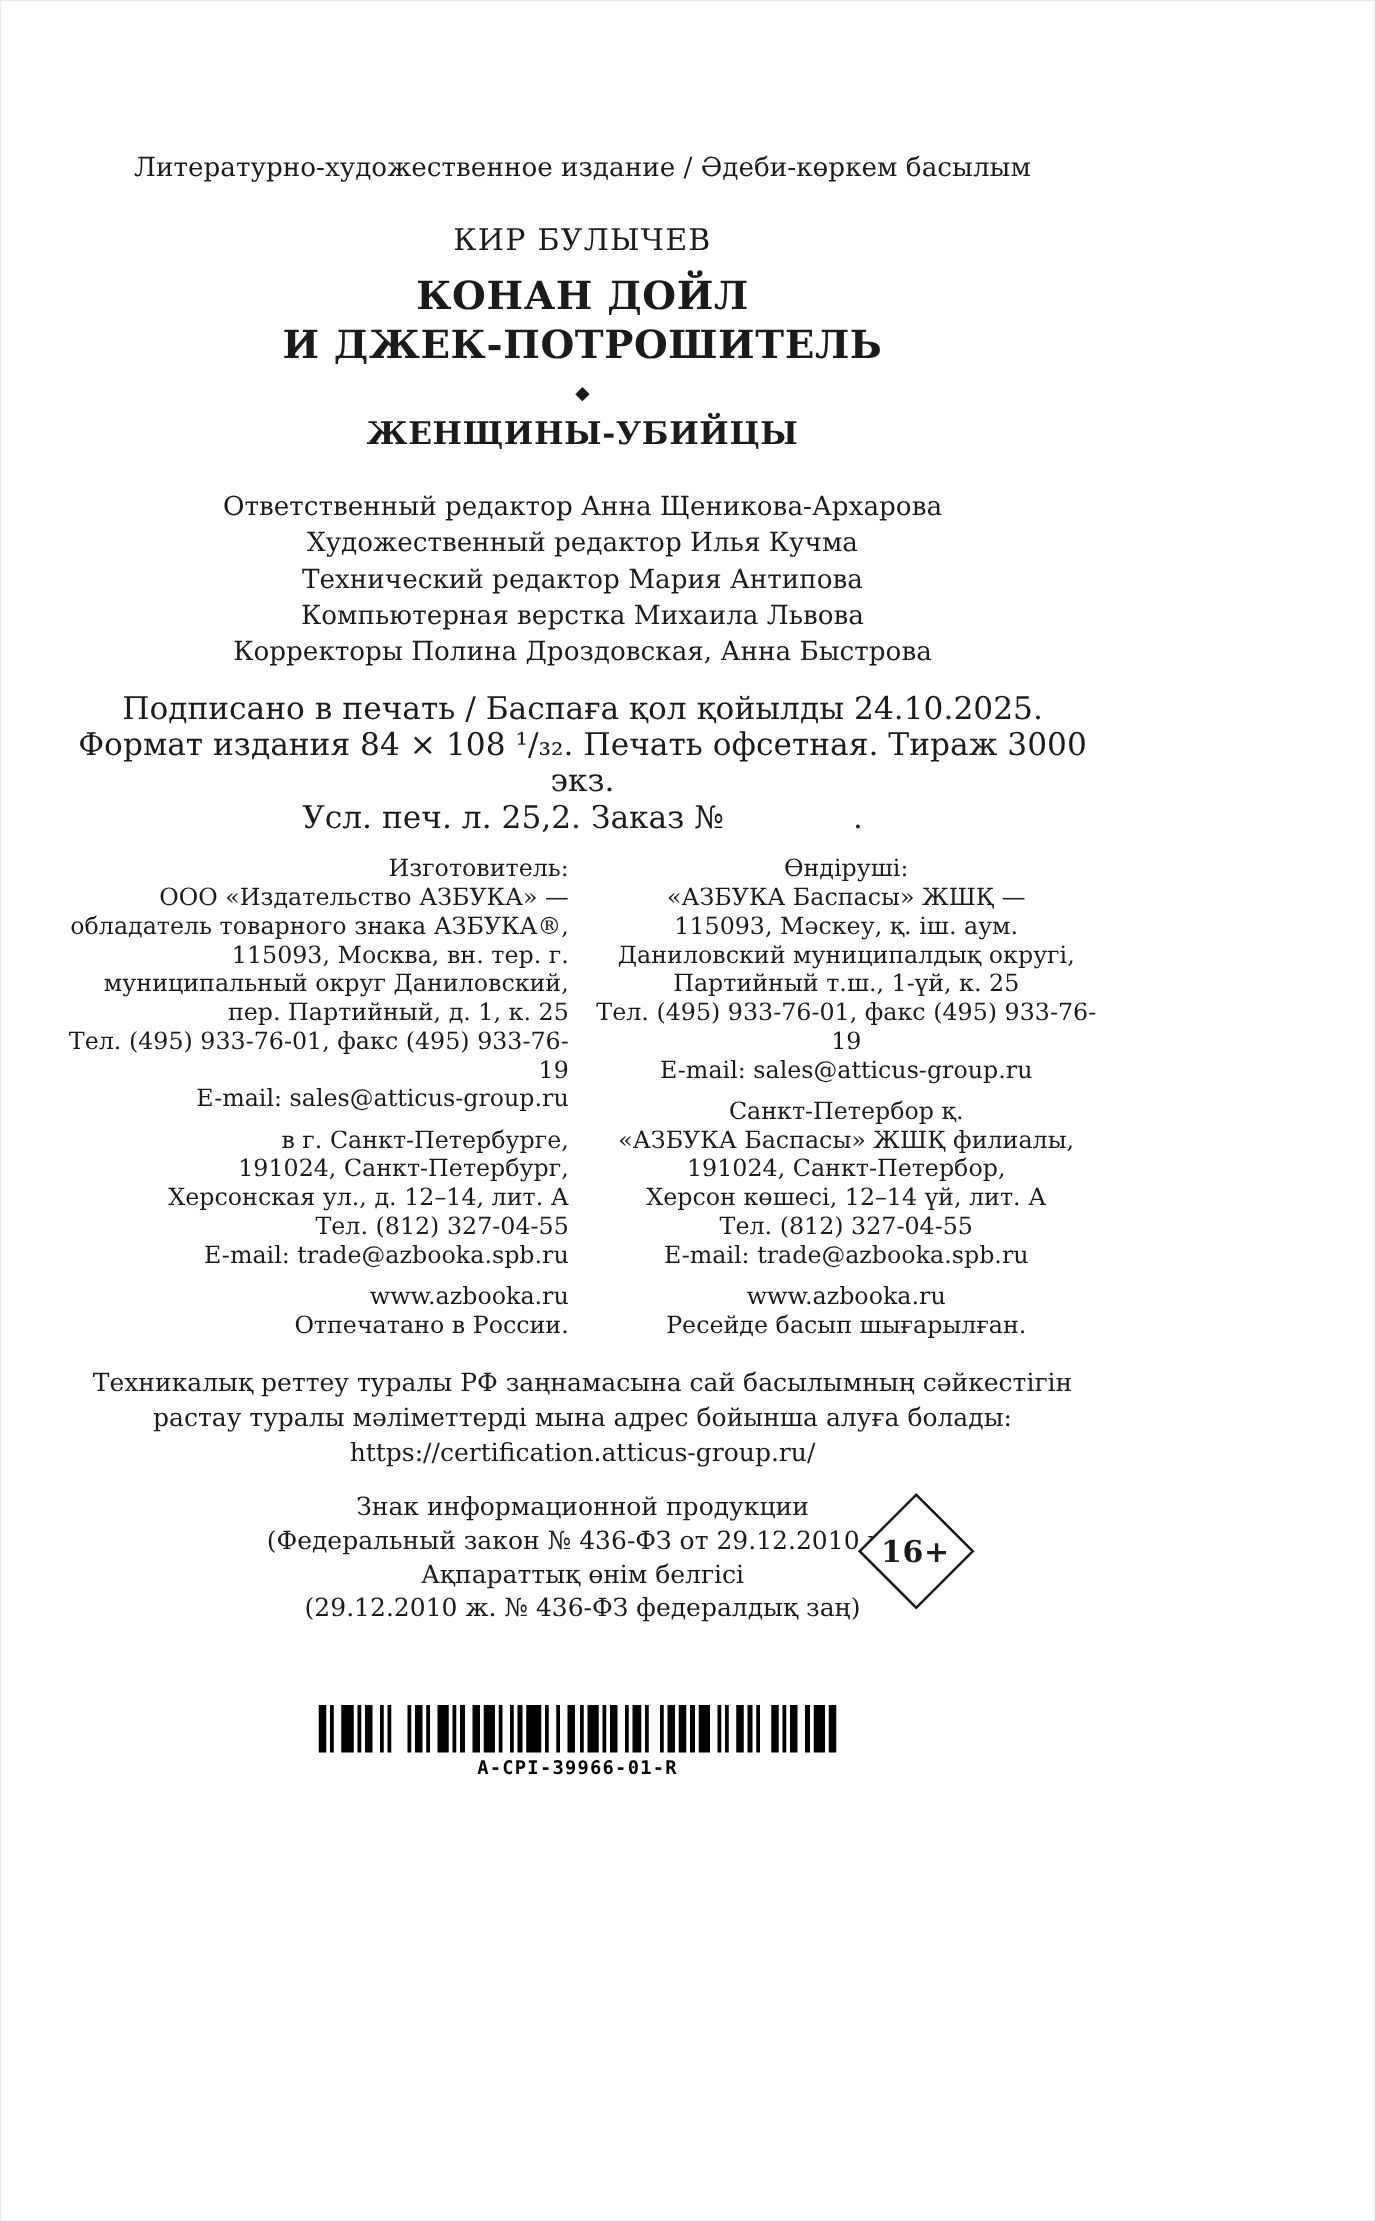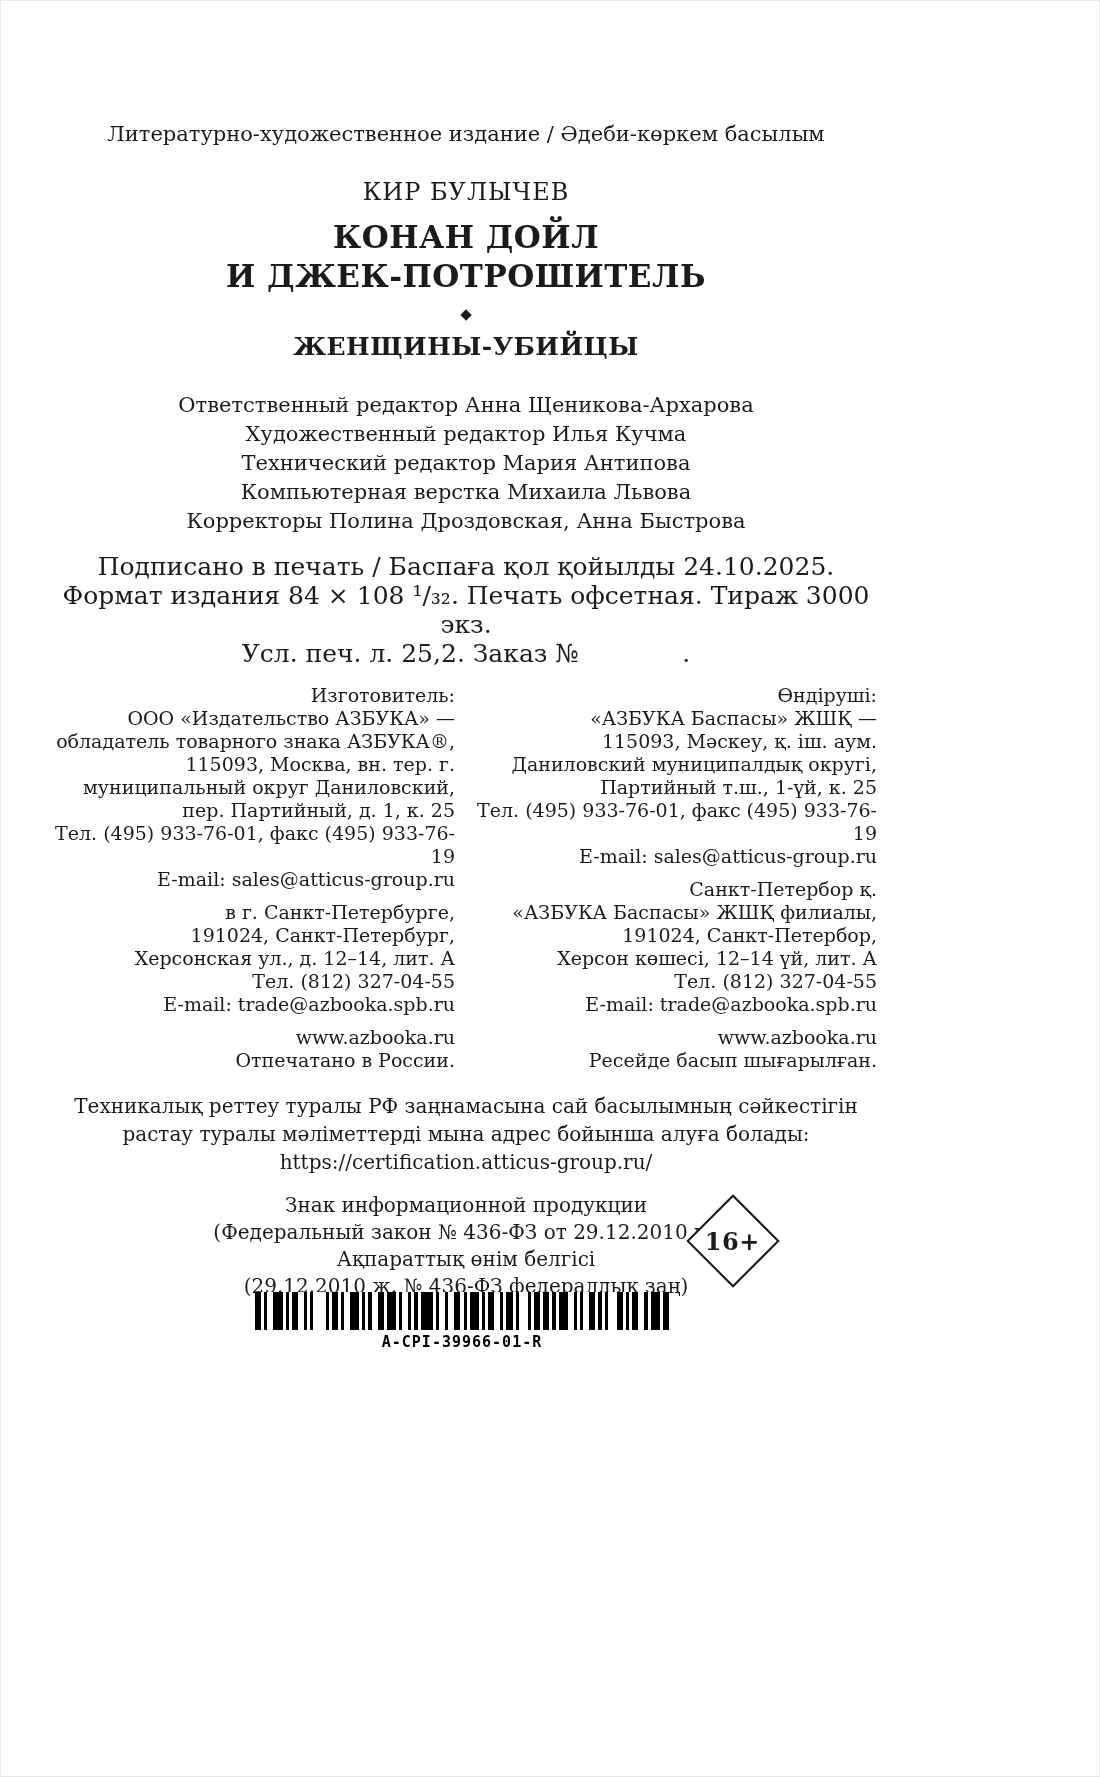--- a/index.html
+++ b/index.html
@@ -58,21 +58,21 @@
   }
 
   .columns {
     margin-top: 16px;
     display: flex;
     font-size: 19px;
     line-height: 23px;
   }
   .col { width: 50%; }
   .col-left  { text-align: right; padding-right: 11px; box-sizing: border-box; }
-  .col-right { text-align: right;  padding-left: 11px;  box-sizing: border-box; }
+  .col-right { text-align: center;  padding-left: 11px;  box-sizing: border-box; }
   .para { margin: 0 0 10px 0; }
   .para:last-child { margin-bottom: 0; }
 
   .cert-block {
     margin-top: 20px;
     font-size: 20px;
     line-height: 28px;
   }
 
   .info-sign-block {
@@ -98,21 +98,21 @@
     transform: rotate(-45deg);
     font-size: 24px;
     font-weight: 700;
     font-family: "DejaVu Serif", serif;
     letter-spacing: 0.5px;
   }
 
   .barcode-wrap {
     position: absolute;
     left: 255px;
-    top: 1292px;
+    top: 1364px;
     width: 414px;
     text-align: center;
   }
   .barcode-bars {
     position: relative;
     width: 414px;
     height: 38px;
     background: #fff;
   }
   .barcode-label {

